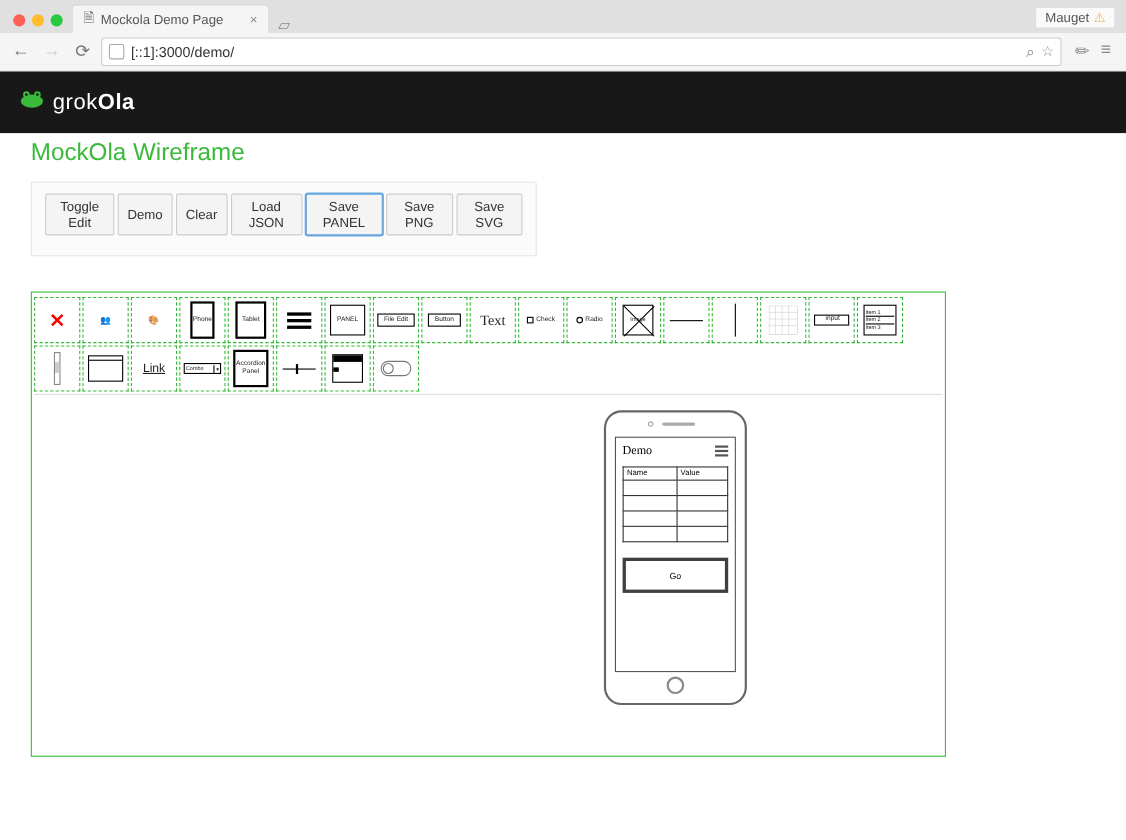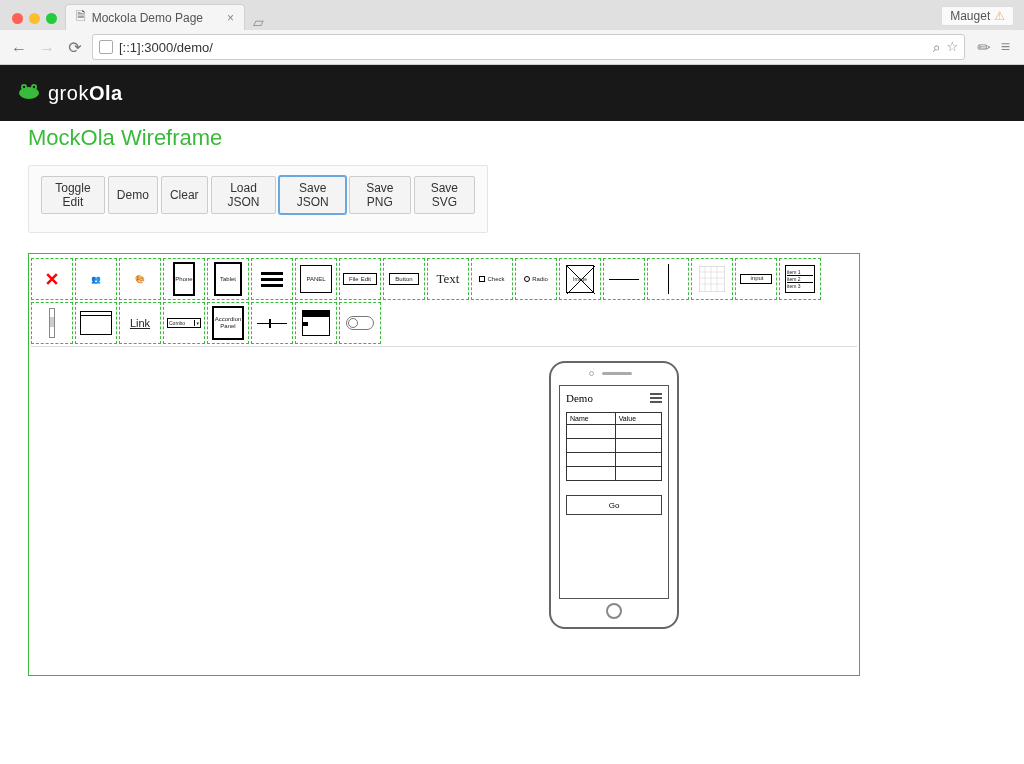--- a/index.html
+++ b/index.html
@@ -26,21 +26,21 @@
 
   
   .app-header { background: #181818; height: 56px; display: flex; align-items: center; padding: 0 18px; color: #fff; gap: 8px; }
   .frog { color: #3aba3a; font-size: 20px; }
   .brand { font-size: 20px; font-weight: 300; letter-spacing: 0.5px; }
   .brand b { font-weight: 700; }
 
   
   .content { padding: 4px 28px; }
   .page-title { color: #3aba3a; font-size: 22px; font-weight: 400; margin-bottom: 14px; }
-  .toolbar-panel { border: 1px solid #e5e5e5; background: #fbfbfb; padding: 10px 12px; border-radius: 2px; max-width: 460px; margin-bottom: 20px; }
+  .toolbar-panel { border: 1px solid #e5e5e5; background: #fbfbfb; padding: 10px 12px; border-radius: 2px; max-width: 460px; margin-bottom: 32px; }
   .btn-row { display: flex; gap: 3px; margin-bottom: 8px; }
   .btn { background: #f4f4f4; border: 1px solid #ccc; border-radius: 2px; padding: 4px 8px; font-size: 12px; color: #333; cursor: pointer; }
   .btn.sel { border-color: #6aa7e0; box-shadow: 0 0 0 1px #6aa7e0; }
   .hint { font-size: 12px; color: #555; }
 
   .design-area { border: 1px solid #3aba3a; padding: 2px; max-width: 832px; }
   .palette { display: flex; flex-wrap: wrap; gap: 2px; padding: 2px 0 2px 0; border-bottom: 1px solid #ddd; }
   .wcell { width: 42px; height: 42px; border: 1px dashed #3aba3a; display: flex; align-items: center; justify-content: center; font-size: 8px; color: #222; position: relative; background: #fff; }
   .wcell .inner { border: 1px solid #000; background: #fff; display: flex; align-items: center; justify-content: center; flex-direction: column; }
   .wcell .inner-b { border: 2px solid #000; }
@@ -52,21 +52,21 @@
   .cam { position: absolute; top: 8px; left: 38px; width: 5px; height: 5px; border: 1px solid #aaa; border-radius: 50%; }
   .screen { position: absolute; top: 22px; left: 8px; right: 8px; bottom: 28px; border: 1px solid #555; padding: 6px; }
   .home { position: absolute; bottom: 8px; left: 50%; transform: translateX(-50%); width: 16px; height: 16px; border: 2px solid #888; border-radius: 50%; }
   .screen-hdr { display: flex; justify-content: space-between; align-items: center; margin-bottom: 8px; }
   .screen-title { font-size: 11px; font-family: Georgia, serif; }
   .burger { display: flex; flex-direction: column; gap: 2px; }
   .burger div { width: 12px; height: 2px; background: #555; }
   .mini-table { width: 100%; border-collapse: collapse; }
   .mini-table td, .mini-table th { border: 1px solid #333; height: 14px; font-size: 7px; font-weight: normal; text-align: left; padding: 0 3px; }
   .mini-table th { height: 12px; }
-  .go-btn { margin-top: 14px; border: 1px solid #404040; height: 20px; font-size: 8px; display: flex; align-items: center; justify-content: center; }
+  .go-btn { margin-top: 14px; border: 3px solid #404040; height: 32px; font-size: 8px; display: flex; align-items: center; justify-content: center; }
 
   
   .hamb { display: flex; flex-direction: column; gap: 3px; }
   .hamb div { width: 22px; height: 3px; background: #000; }
   .cross svg { width: 12px; height: 12px; }
 </style>
 </head>
 <body>
 
 <div class="chrome">
@@ -123,21 +123,21 @@
 
 <div class="content">
   <h2 class="page-title">MockOla Wireframe</h2>
 
   <div class="toolbar-panel">
     <div class="btn-row">
       <button class="btn">Toggle Edit</button>
       <button class="btn">Demo</button>
       <button class="btn">Clear</button>
       <button class="btn">Load JSON</button>
-      <button class="btn sel">Save JSON</button>
+      <button class="btn sel">Save PANEL</button>
       <button class="btn">Save PNG</button>
       <button class="btn">Save SVG</button>
     </div>
   </div>
 
   <div class="design-area">
     <div class="palette">
 
       <div class="wcell cross">
           <svg viewBox="0 0 10 10">

